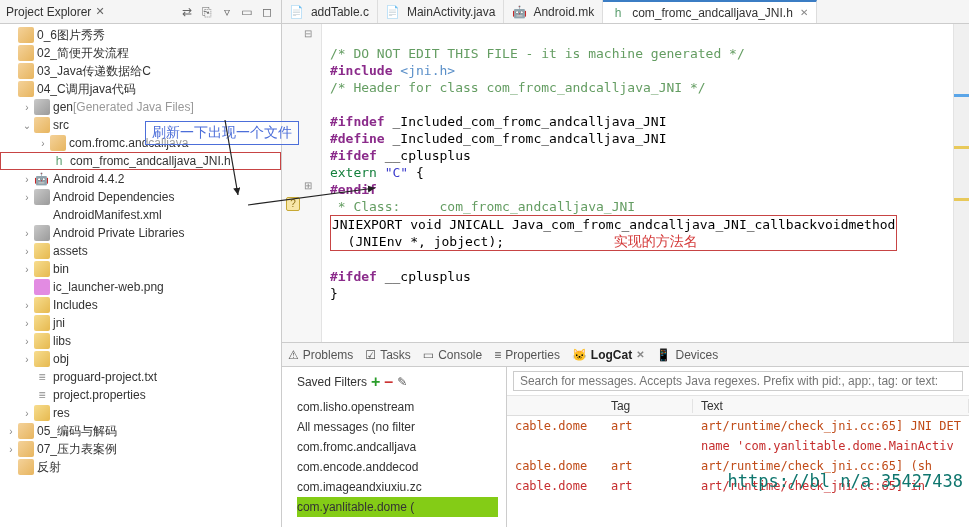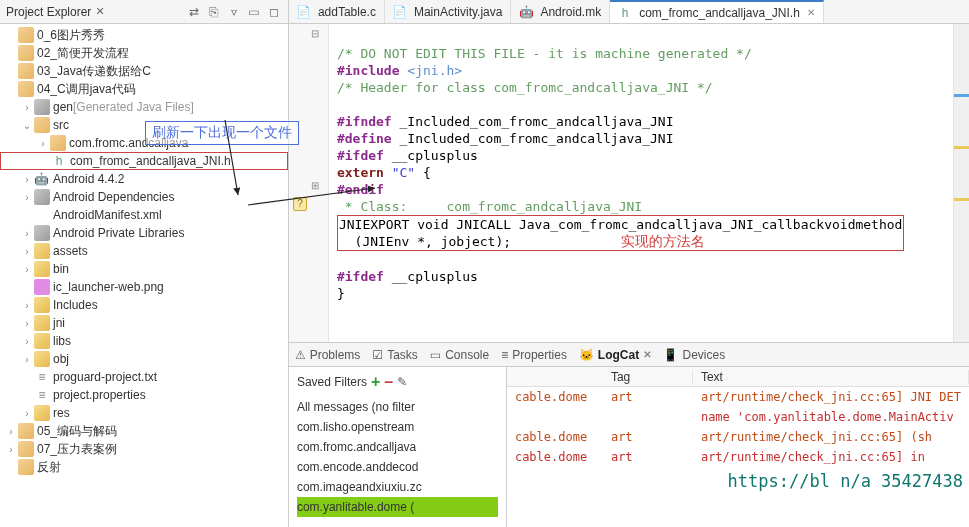--- a/index.html
+++ b/index.html
@@ -38,33 +38,33 @@
 .etab .tx { margin-left: 3px; color: #888; font-size: 10px; }
 
 .editor-body { flex: 1; display: flex; background: #fff; overflow: hidden; position: relative; }
 .gutter { width: 40px; background: #f7f7f7; border-right: 1px solid #e3e3e3; position: relative; }
 .gutter .fold { position: absolute; left: 22px; font-size: 10px; color: #888; }
 .gutter .marker-warn { position: absolute; left: 4px; width: 14px; height: 14px; background: #f8e7a8; border: 1px solid #c7a833; border-radius: 2px; color: #8b6d12; font-size: 10px; text-align: center; line-height: 12px; }
 .code { flex: 1; padding: 4px 8px; font-family: Consolas, monospace; font-size: 13px; line-height: 17px; white-space: pre; overflow: hidden; }
 .c-comment { color: #649d62; }
 .c-pre { color: #8b2b8b; font-weight: bold; }
 .c-include { color: #5a8fc8; }
-.c-key { color: #7f1d1d; font-weight: bold; }
+.c-key { color: #15803d; font-weight: normal; }
 .c-str { color: #3b3bcc; }
 .c-black { color: #000; }
 .highlight-box { border: 1px solid #c74444; display: inline-block; padding: 0 1px; }
 .annotation-red { color: #d43a3a; font-family: "Segoe UI", sans-serif; font-size: 14px; }
 .right-scroll { width: 16px; background: #f0f0f0; border-left: 1px solid #e3e3e3; position: relative; }
 .rs-mark { position: absolute; width: 100%; height: 3px; }
 
 .bottom-panel { height: 185px; border-top: 1px solid #ccc; display: flex; flex-direction: column; }
 .bottom-tabs { display: flex; background: #f5f5f5; border-bottom: 1px solid #ccc; height: 24px; align-items: center; padding: 0 6px; gap: 12px; }
 .btab { display: flex; align-items: center; gap: 4px; color: #555; cursor: pointer; }
 .btab.active { font-weight: bold; color: #222; }
-.bottom-body { flex: 1; display: flex; overflow: hidden; }
+.bottom-body { flex: 1; display: flex; overflow: hidden; margin-left: 7px; }
 .filters { width: 218px; border-right: 1px solid #ccc; padding: 6px 8px; overflow: hidden; }
 .filters-hdr { display: flex; align-items: center; gap: 4px; margin-bottom: 6px; }
 .filters-hdr .plus { color: #2a9d2a; font-size: 16px; font-weight: bold; cursor: pointer; }
 .filters-hdr .minus { color: #c33; font-size: 16px; font-weight: bold; cursor: pointer; }
 .filters-hdr .edit { color: #555; cursor: pointer; }
 .filters-list div { line-height: 20px; white-space: nowrap; overflow: hidden; cursor: pointer; }
 .filters-list .sel { background: #84cc16; }
 .log-right { flex: 1; display: flex; flex-direction: column; overflow: hidden; }
 .search-row { padding: 4px 6px; border-bottom: 1px solid #e3e3e3; }
 .search-row input { width: 100%; height: 20px; border: 1px solid #ccc; padding: 0 6px; font-size: 12px; color: #888; }
@@ -310,29 +310,32 @@
         </div>
       <div class="bottom-body">
         <div class="filters">
           <div class="filters-hdr">
             <span>Saved Filters</span>
             <span class="plus">+</span>
             <span class="minus">–</span>
             <span class="edit">✎</span>
           </div>
           <div class="filters-list" id="flist">
+              <div>com.lisho.openstream</div>
               <div>All messages (no filter</div>
-              <div>com.lisho.openstream</div>
               <div>com.fromc.andcalljava</div>
               <div>com.encode.anddecod</div>
               <div>com.imageandxiuxiu.zc</div>
               <div class="sel">com.yanlitable.dome (</div>
             </div>
         </div>
         <div class="log-right">
+          <div class="search-row">
+            <input type="text" placeholder="Search for messages. Accepts Java regexes. Prefix with pid:, app:, tag: or text:" style="">
+          </div>
           <div class="log-table">
             <div class="log-header">
               <div class="log-col-a"></div>
               <div class="log-col-b">Tag</div>
               <div class="log-col-c">Text</div>
             </div>
             <div id="logrows">
                 <div class="log-row lev-w">
                   <div class="log-col-a">cable.dome</div>
                   <div class="log-col-b">art</div>

